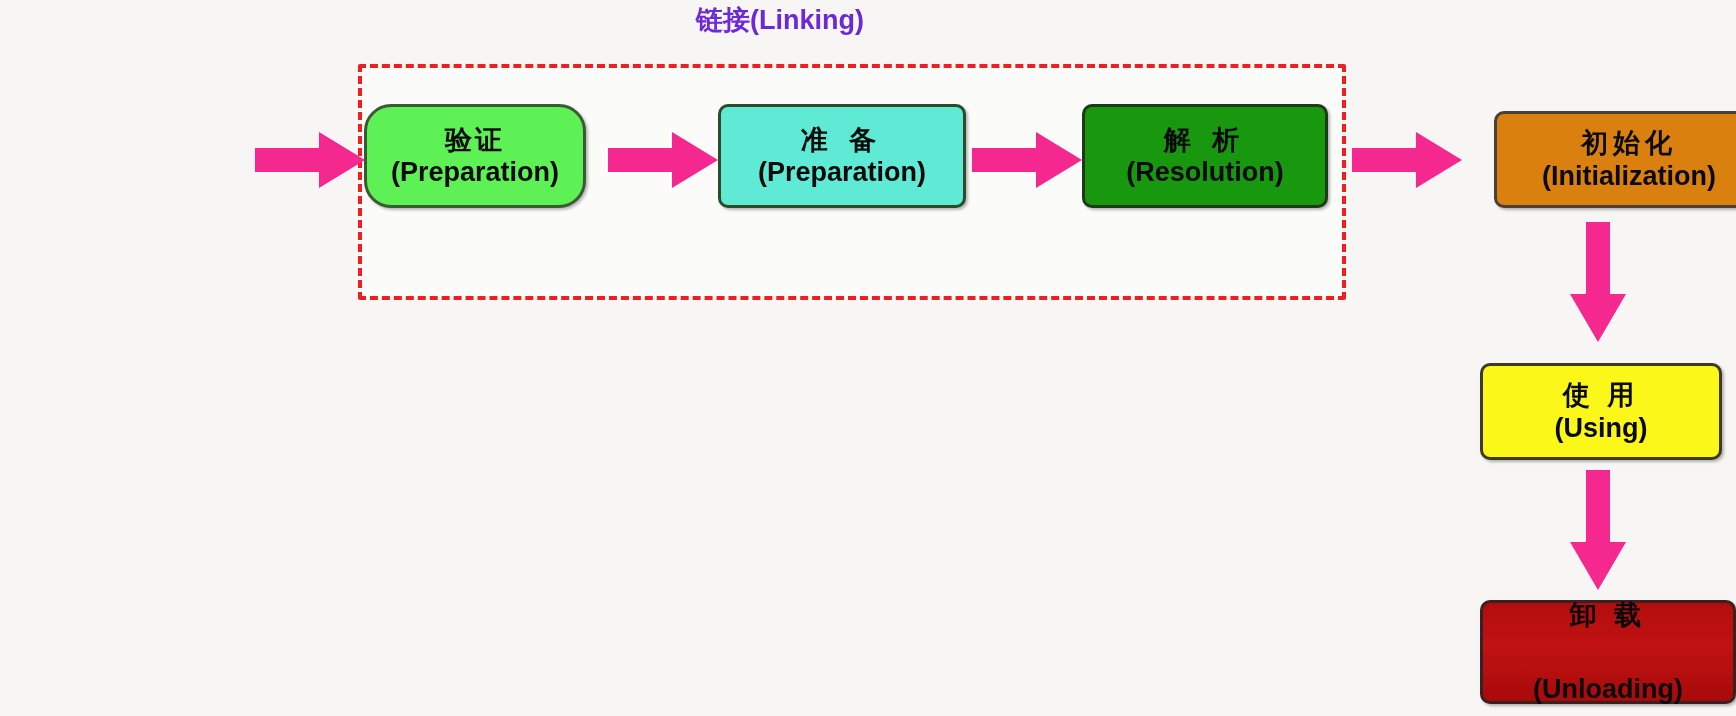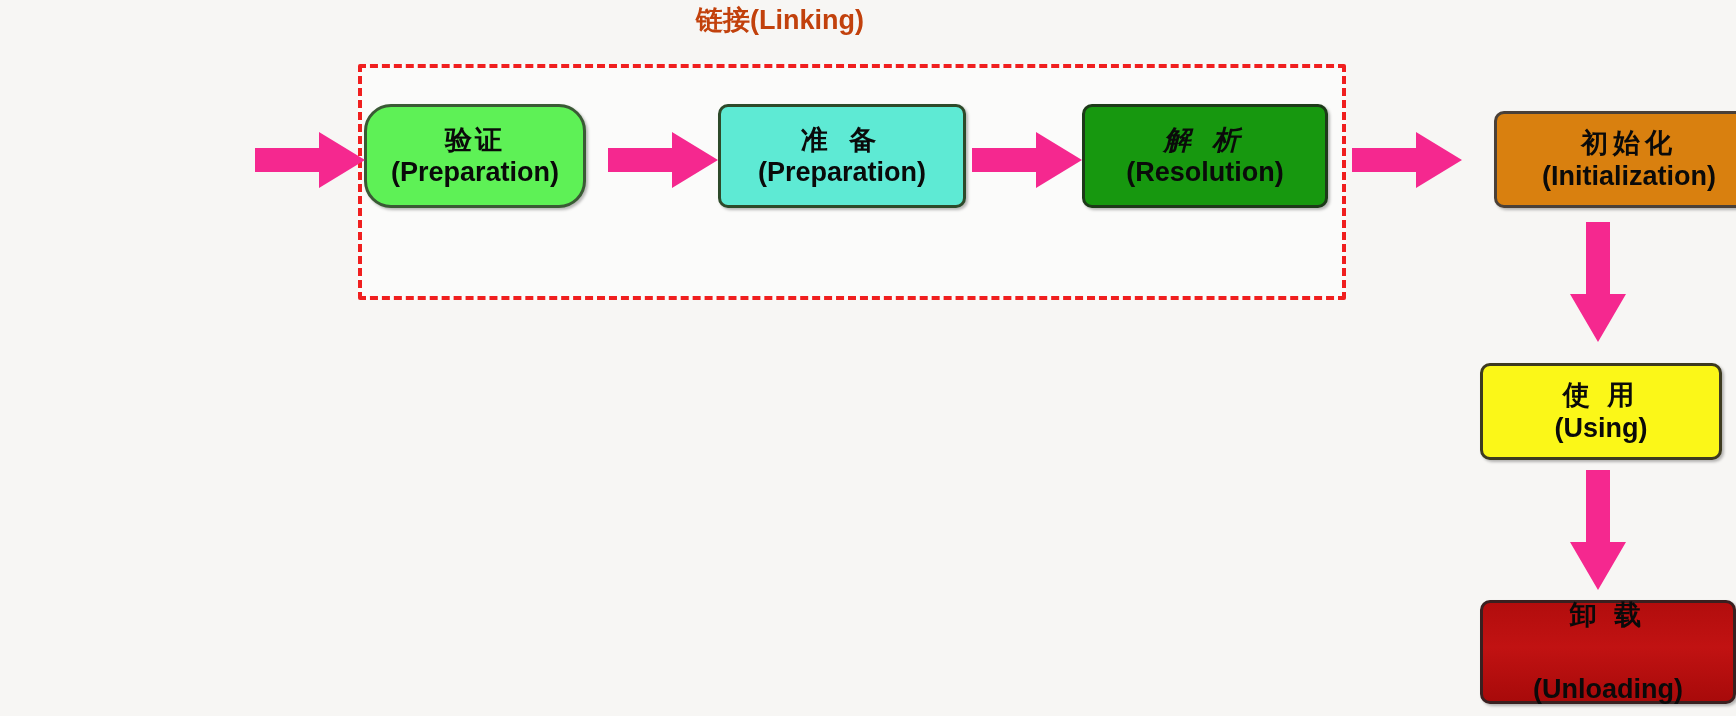--- a/index.html
+++ b/index.html
@@ -78,38 +78,38 @@
   #node-unloading {
     left: 1480px; top: 600px; width: 256px; height: 104px;
     background: #b30c0c;
     border-color: #3a2020;
     background-image: linear-gradient(180deg,#b20d0d 0%, #c11212 45%, #a80a0a 100%);
     gap: 41px;
   }
   #node-initialization .cn, #node-using .cn, #node-unloading .cn { letter-spacing: 5px; }
   #node-loading .cn { letter-spacing: 7px; }
   #node-preparation .cn { letter-spacing: 7px; }
-  #node-resolution .cn { letter-spacing: 7px; font-style: italic; }
+  #node-resolution .cn { letter-spacing: 7px; }
 
   
   #linking-group {
     position: absolute;
     left: 358px;  top: 64px;  width: 988px; height: 236px;
     box-sizing: border-box;
     border: 4px dashed #f01f1f;
     background: rgba(255,255,255,0.55);
     border-radius: 2px;
   }
   #linking-label {
     position: absolute;
     left: 620px;
     top: 2px;
     width: 320px;
     text-align: center;
-    color: #c2410c;
+    color: #6d28d9;
     font-size: 27px;
     font-weight: bold;
     letter-spacing: 0px;
     white-space: nowrap;
   }
 
   
   .arrow-h {
     position: absolute;
     height: 56px;

